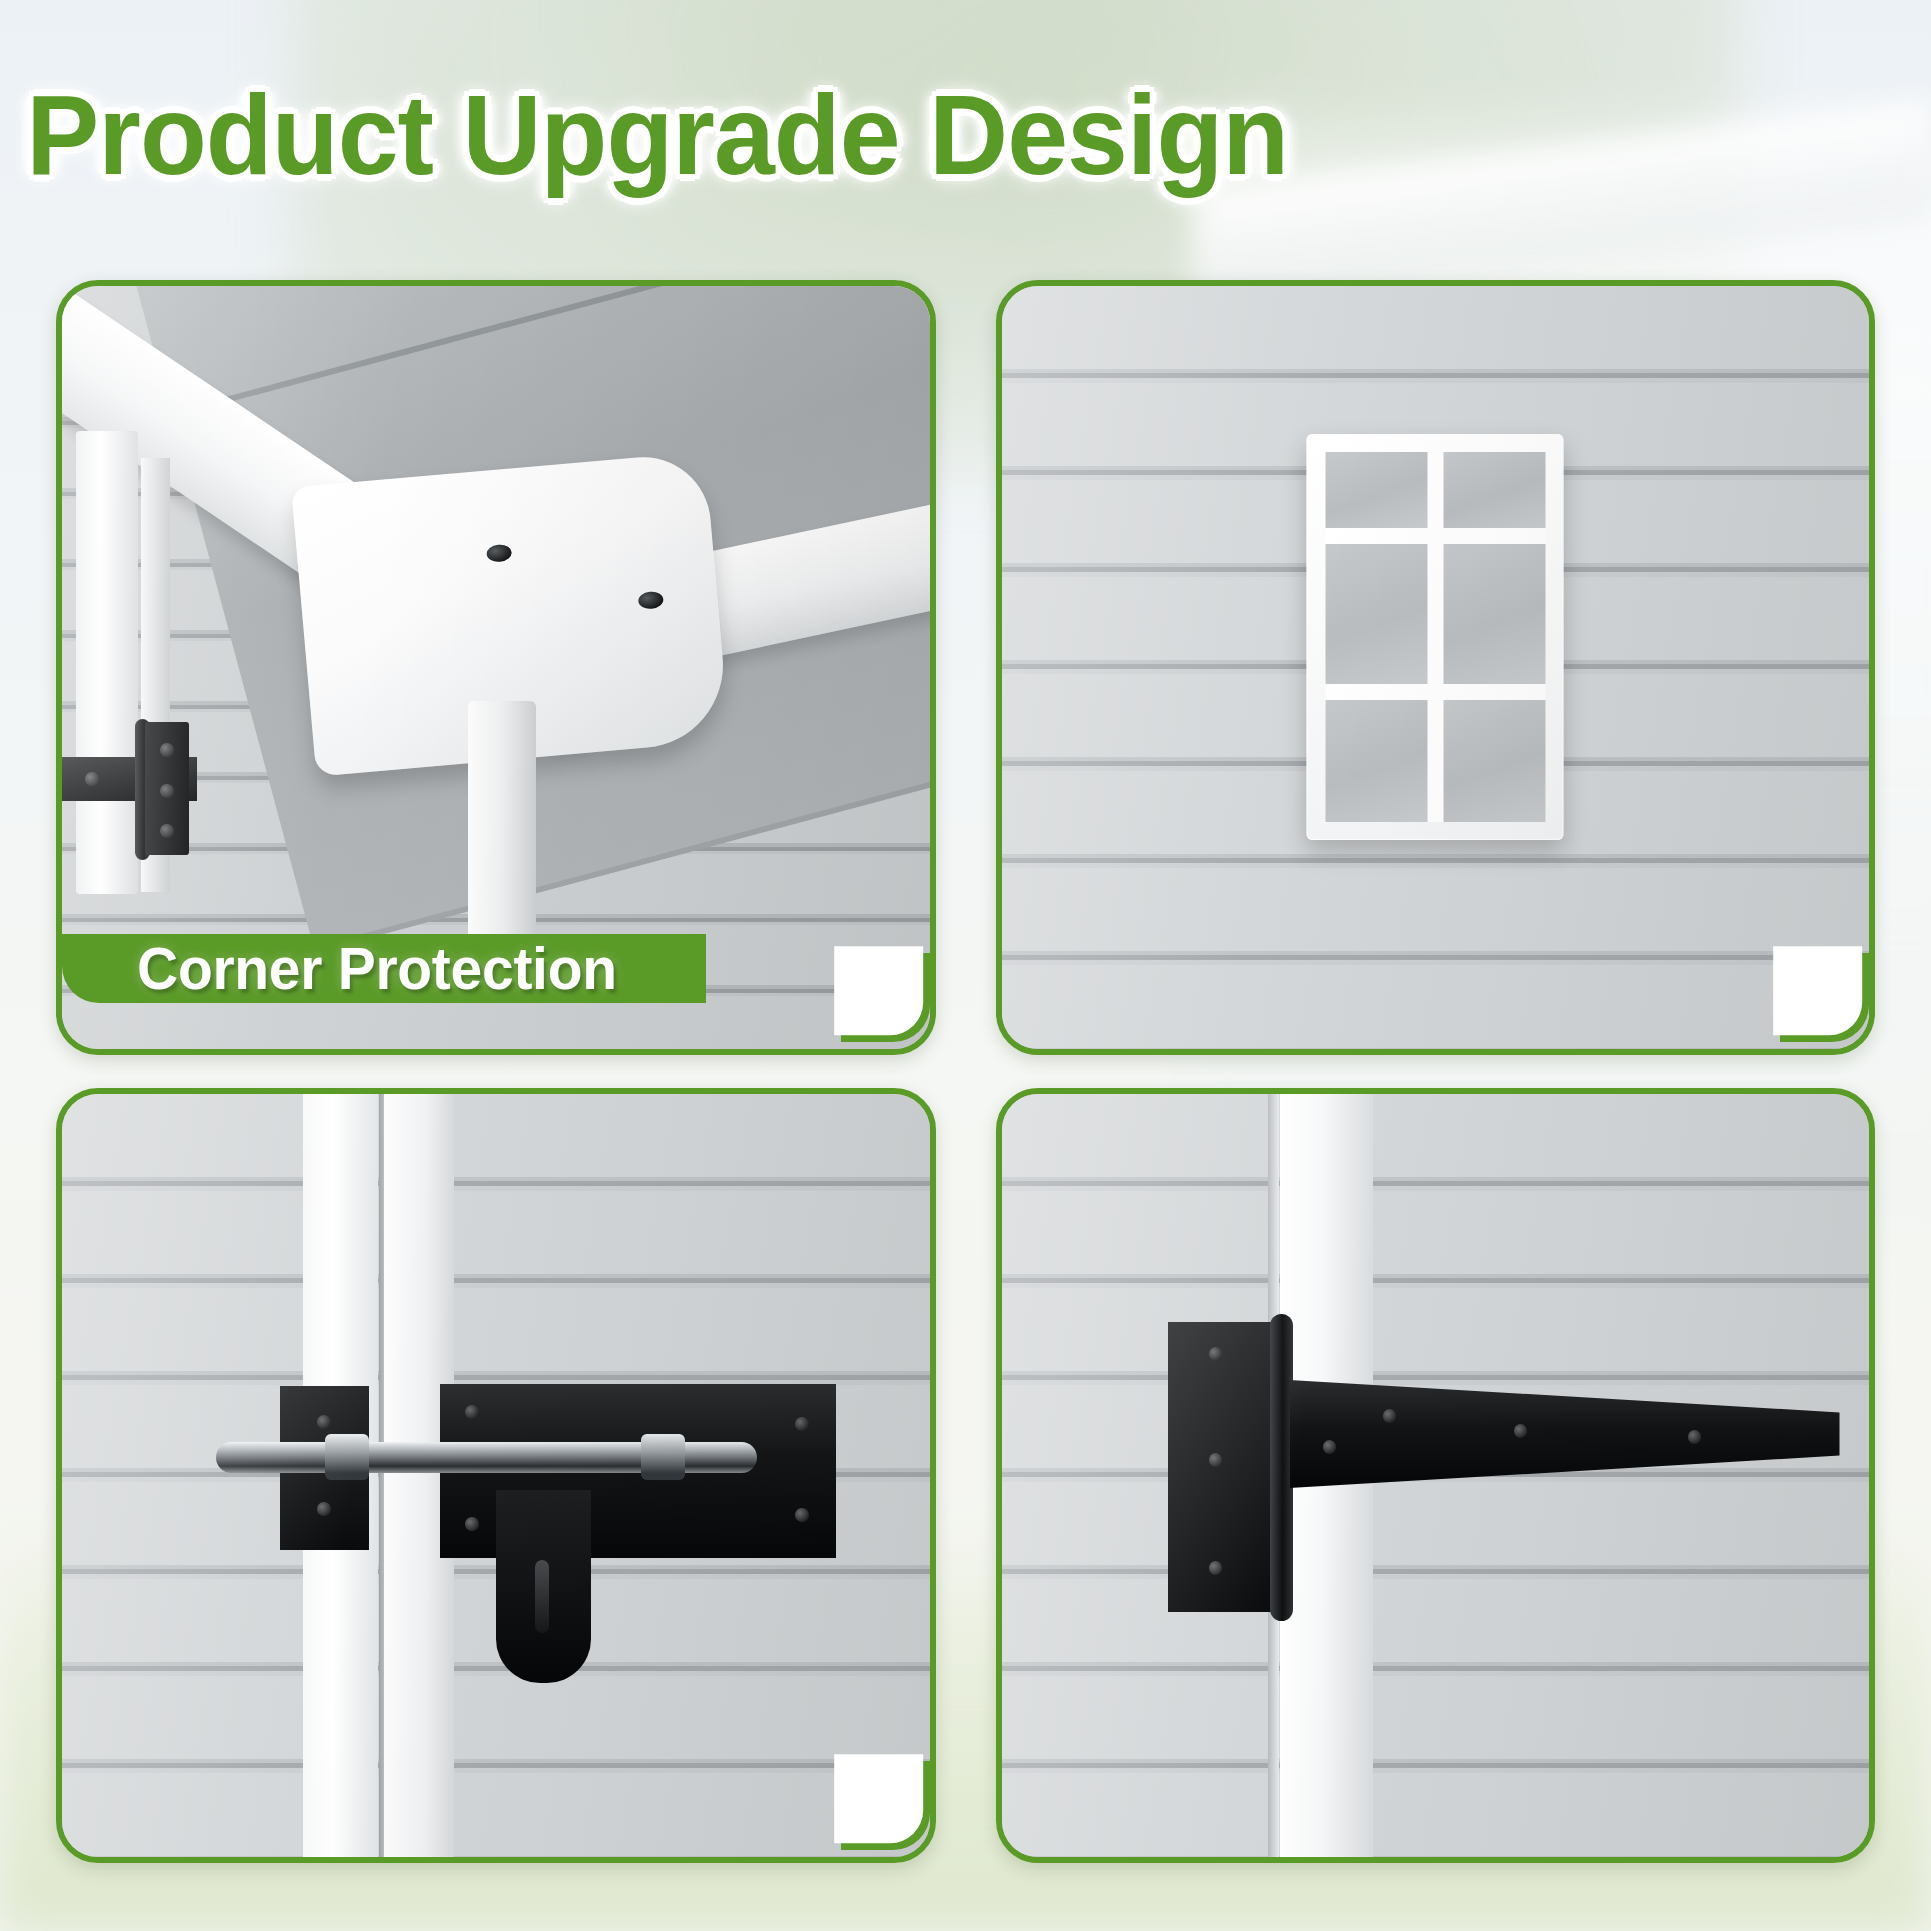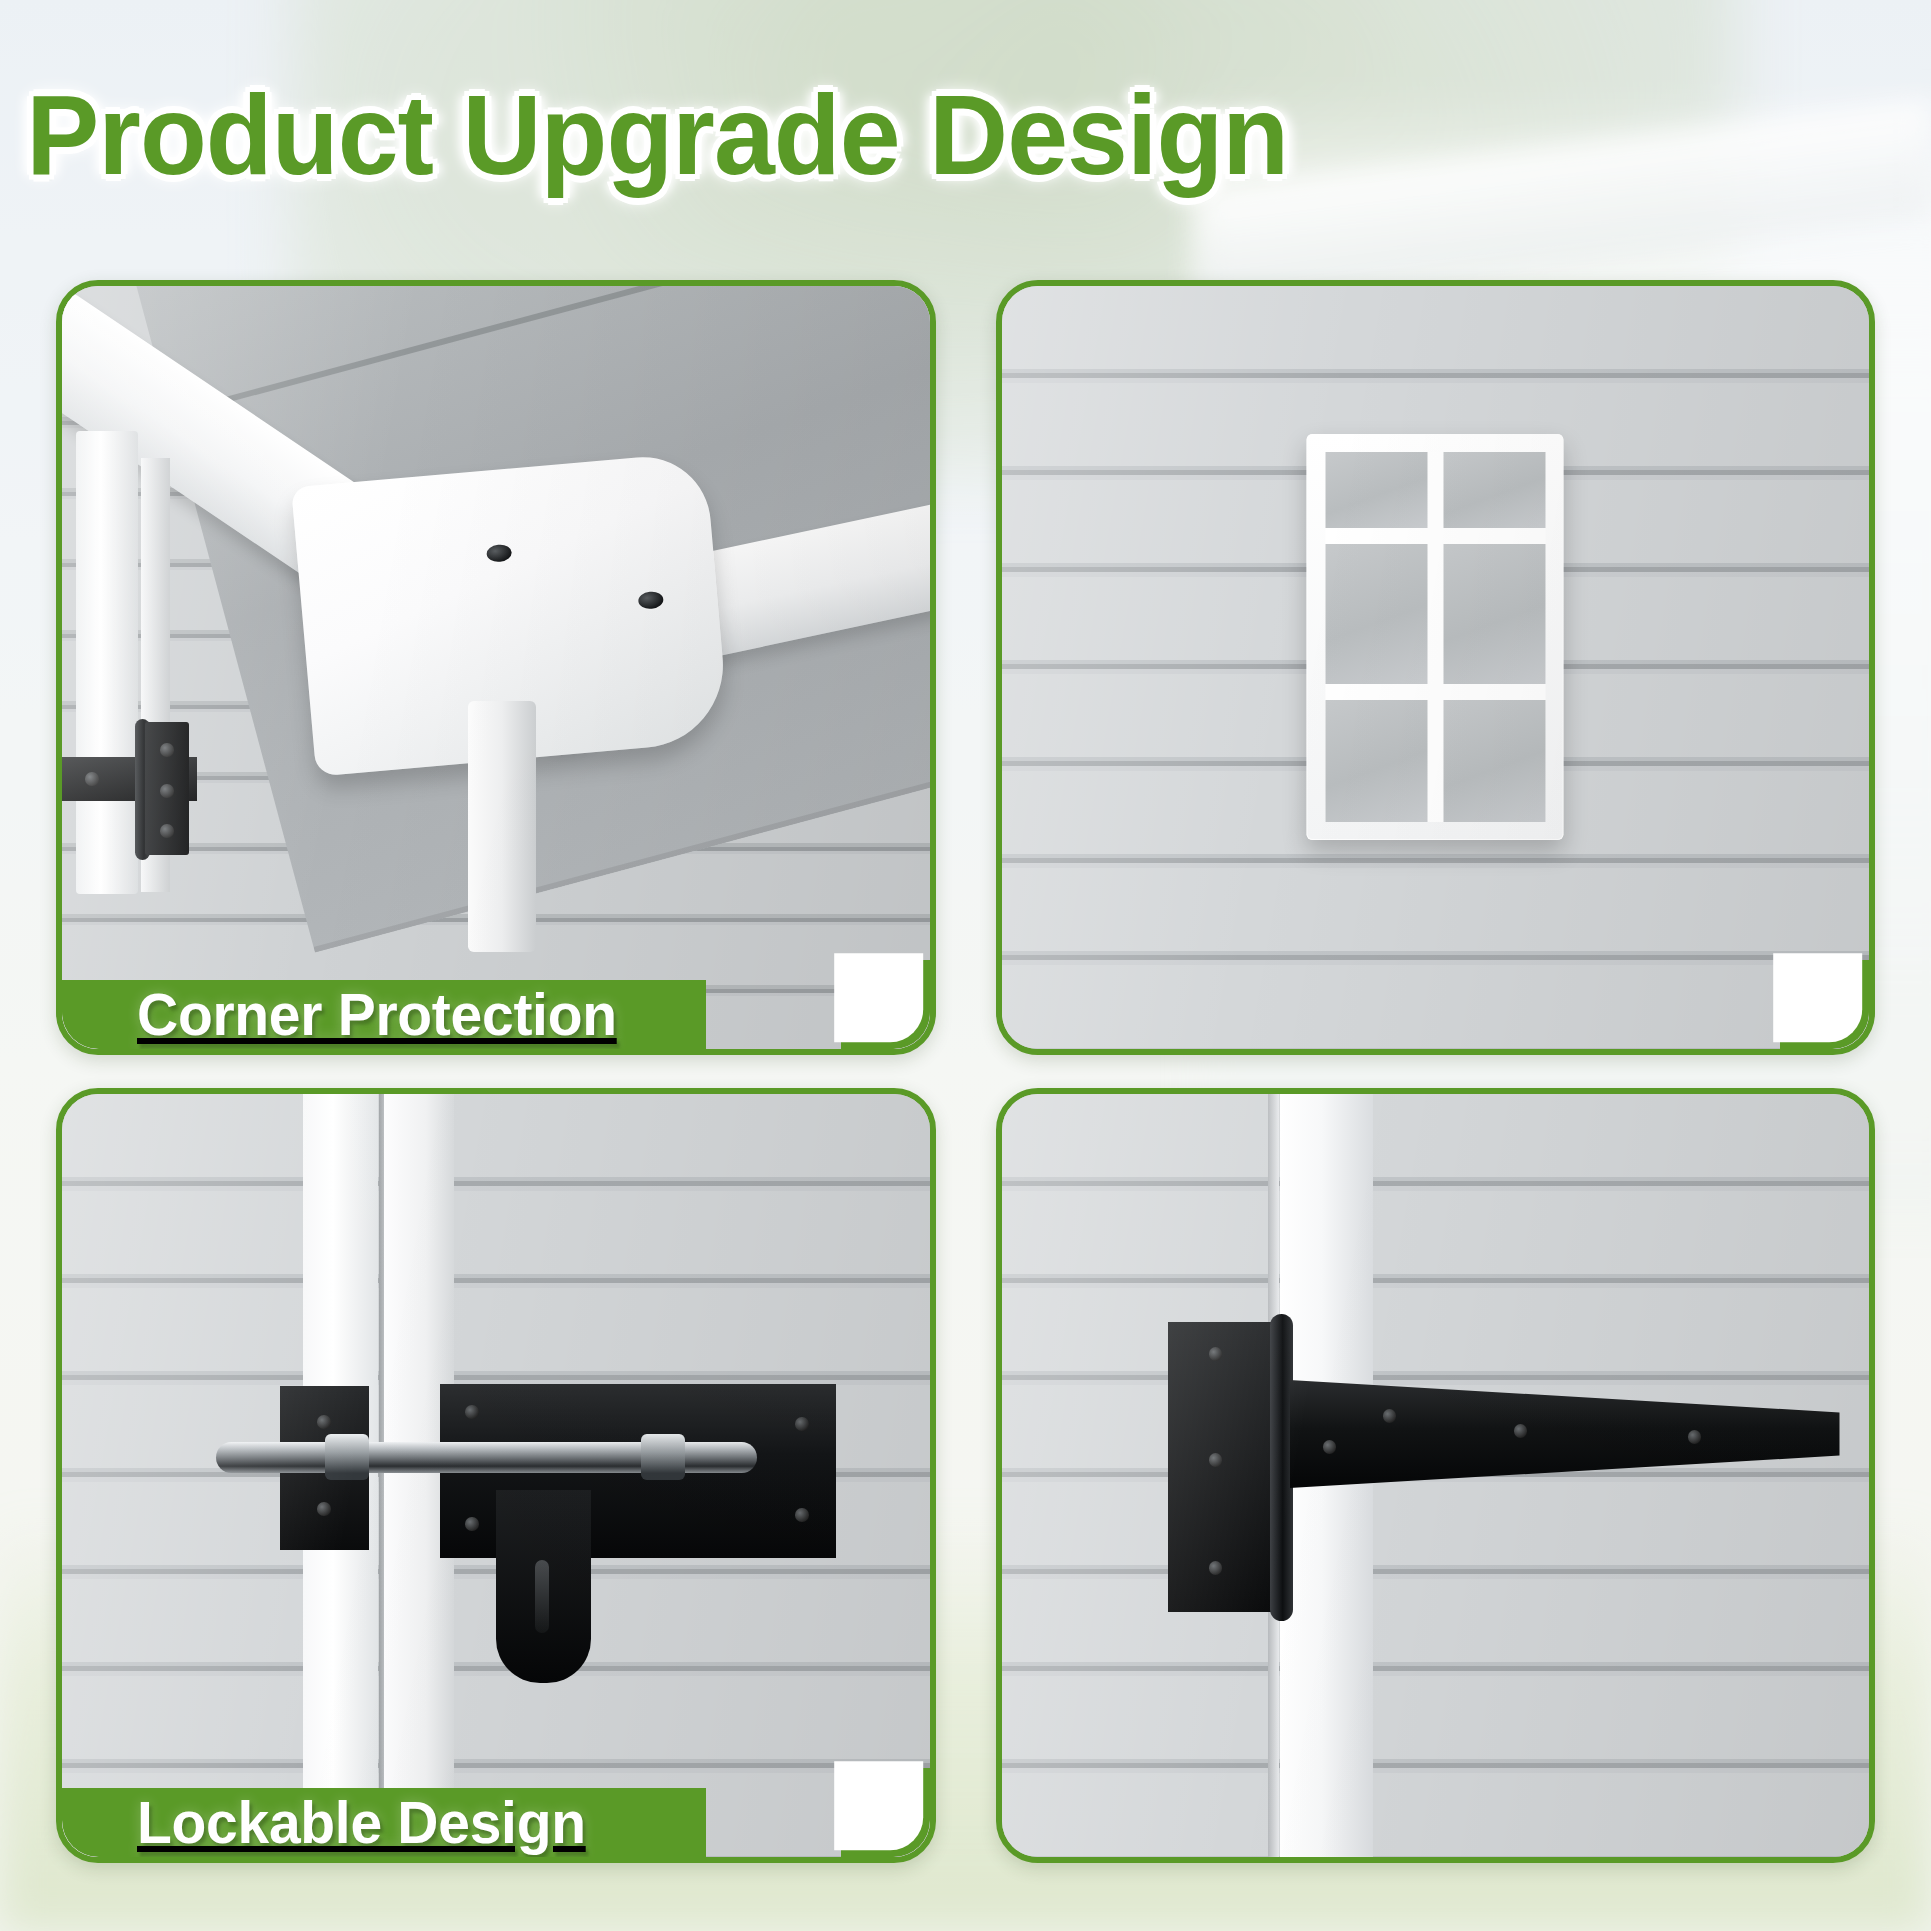--- a/index.html
+++ b/index.html
@@ -284,25 +284,24 @@
     border-radius:11.6px;
   }
   .c4-strapshape {
     position:absolute; left:288px; top:286px; width:550px; height:108px;
     background: linear-gradient(180deg,#2a2c2e 0%, #111314 45%, #050607 100%);
     clip-path: polygon(0 0, 100% 30%, 100% 70%, 0 100%);
   }
 
   
   .caption {
-    position:absolute; left:0; right:0; bottom:0;
+    position:absolute; left:0; right:0; bottom:7px;
     height:147px;
-    display:flex; align-items:flex-end;
+    display:flex; align-items:center;
     z-index:3;
-    text-decoration:underline;
   }
   .cap-green {
     flex:1 1 auto;
     background:#5a9a27;
     display:flex; align-items:center;
     border-radius:0 0 0 37px;
     padding-left:75px;
     position:relative;
   }
   .cap-label {
@@ -475,23 +474,20 @@
       <div class="c3-knobA"></div>
       <div class="c3-knobB"></div>
 
       <div class="c3-hasp">
         <div class="c3-haspslot"></div>
       </div>
       <div class="vshade"></div>
     </div>
 
     <div class="caption">
-      <div class="cap-green">
-        <span class="cap-label">Lockable Design</span>
-      </div>
       <div class="cap-wedge">
         <div class="badge">
           <span class="badge-num">03</span>
         </div>
       </div>
       <div class="cap-corner"></div>
     </div>
   </div>
 
   <div class="card">

